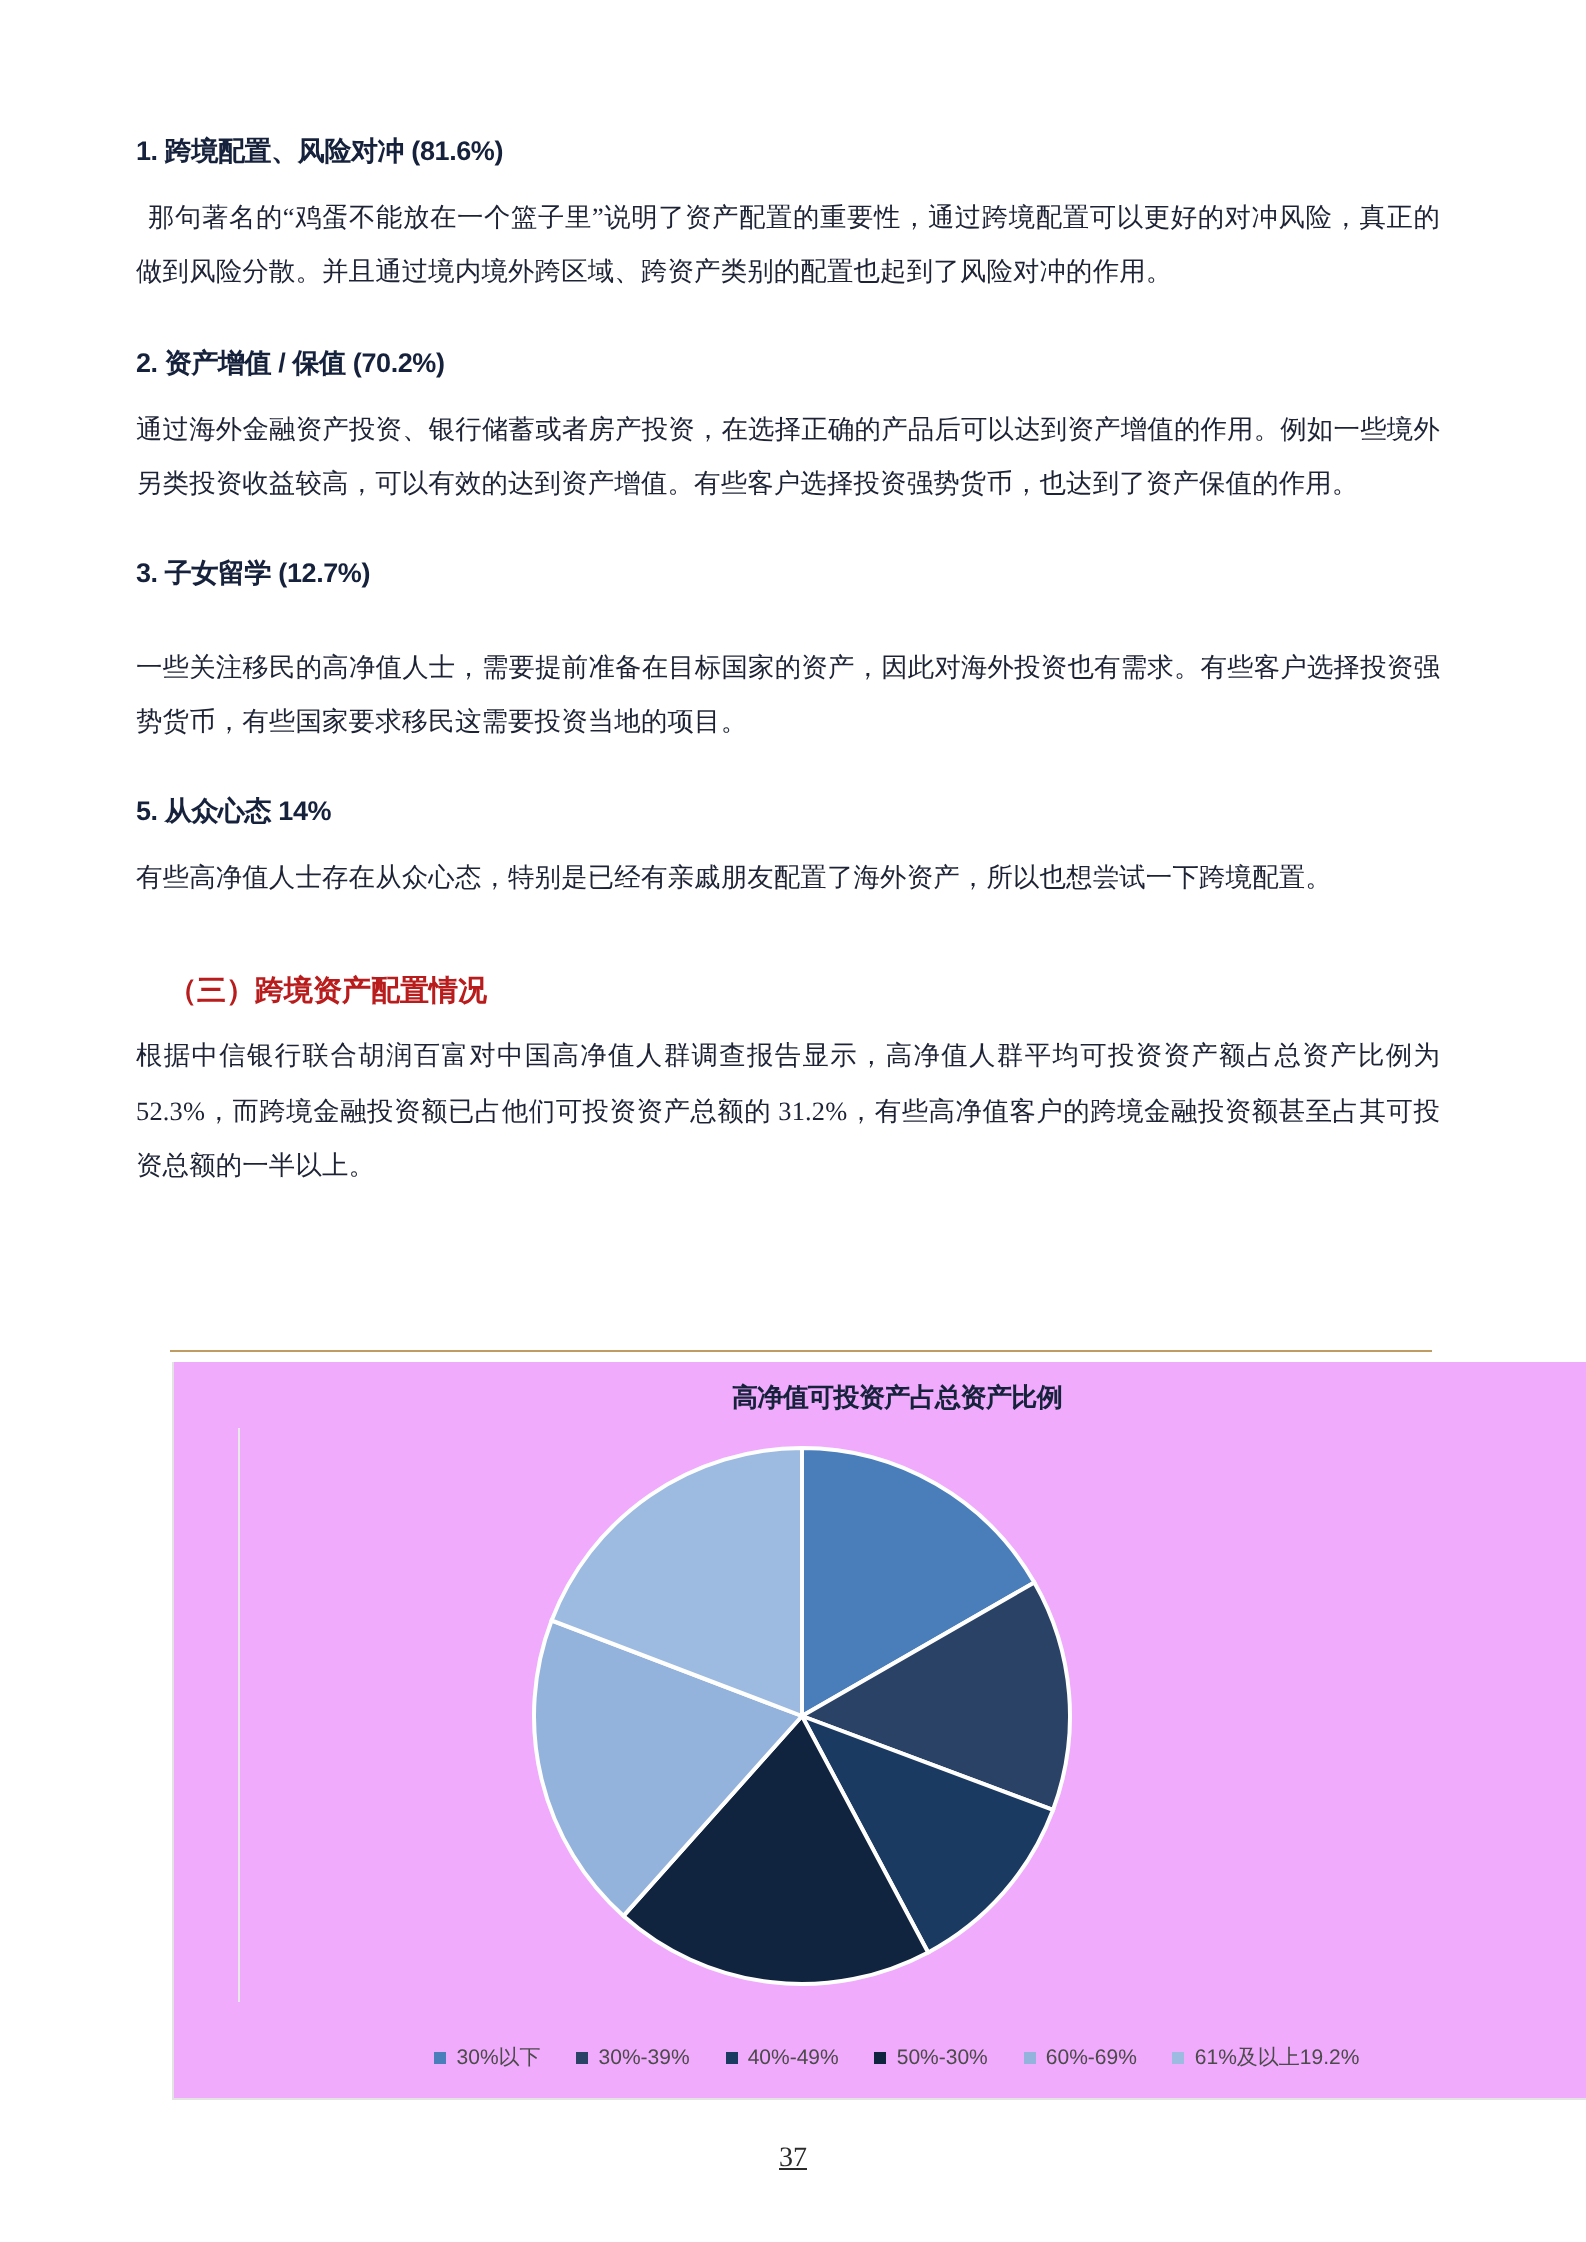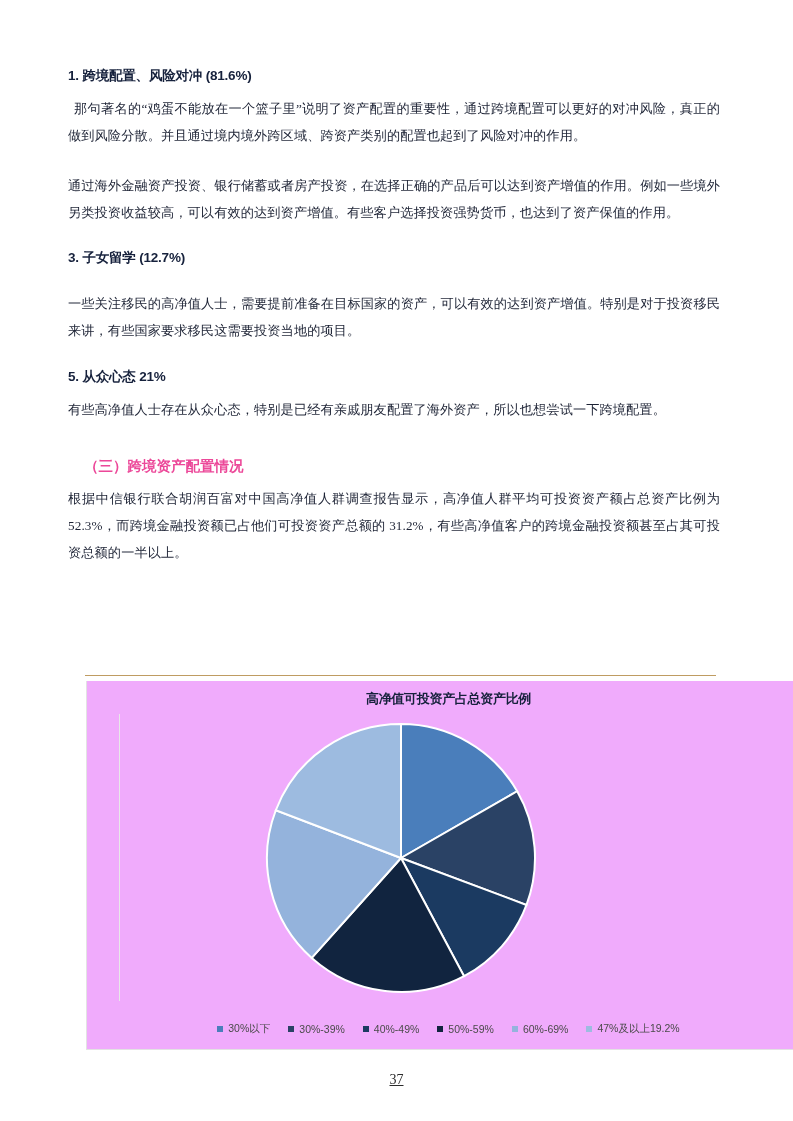--- a/index.html
+++ b/index.html
@@ -57,21 +57,21 @@
     text-justify: inter-ideograph;
     letter-spacing: 0.1px;
   }
 
   p.indent-lead { text-indent: 6px; }
 
   h3.subsection-heading {
     font-family: "Liberation Sans", "DejaVu Sans", sans-serif;
     font-size: 14.5px;
     font-weight: bold;
-    color: #ec4899;
+    color: #b91c1c;
     margin: 0;
     padding: 0;
     letter-spacing: 0px;
   }
 
   .subsection-block {
     margin-top: 34px;
     padding-left: 16px;
   }
   .subsection-block p.body-text { padding-left: 0; margin-left: -16px; }
@@ -178,33 +178,34 @@
 <div class="page">
 
   <div class="content">
 
     <div class="heading-block">
       <h3 class="section-heading">1. 跨境配置、风险对冲 (81.6%)</h3>
       <p class="body-text indent-lead">那句著名的“鸡蛋不能放在一个篮子里”说明了资产配置的重要性，通过跨境配置可以更好的对冲风险，真正的做到风险分散。并且通过境内境外跨区域、跨资产类别的配置也起到了风险对冲的作用。</p>
     </div>
 
     <div class="heading-block">
+      <h3 class="section-heading">2. 资产增值 / 保值 (70.2%)</h3>
       <p class="body-text">通过海外金融资产投资、银行储蓄或者房产投资，在选择正确的产品后可以达到资产增值的作用。例如一些境外另类投资收益较高，可以有效的达到资产增值。有些客户选择投资强势货币，也达到了资产保值的作用。</p>
     </div>
 
     <div class="heading-block">
       <h3 class="section-heading">3. 子女留学 (12.7%)</h3>
     </div>
 
     <div class="heading-block">
-      <p class="body-text">一些关注移民的高净值人士，需要提前准备在目标国家的资产，可以有效的达到资产增值。特别是对于投资移民来讲，有些国家要求移民这需要投资当地的项目。</p>
-    </div>
-
-    <div class="heading-block">
-      <h3 class="section-heading">5. 从众心态 21%</h3>
+      <p class="body-text">一些关注移民的高净值人士，需要提前准备在目标国家的资产，因此对海外投资也有需求。有些客户选择投资强势货币，有些国家要求移民这需要投资当地的项目。</p>
+    </div>
+
+    <div class="heading-block">
+      <h3 class="section-heading">5. 从众心态 14%</h3>
       <p class="body-text">有些高净值人士存在从众心态，特别是已经有亲戚朋友配置了海外资产，所以也想尝试一下跨境配置。</p>
     </div>
 
     <div class="subsection-block">
       <h3 class="subsection-heading">（三）跨境资产配置情况</h3>
       <p class="body-text">根据中信银行联合胡润百富对中国高净值人群调查报告显示，高净值人群平均可投资资产额占总资产比例为 52.3%，而跨境金融投资额已占他们可投资资产总额的 31.2%，有些高净值客户的跨境金融投资额甚至占其可投资总额的一半以上。</p>
     </div>
 
   </div>
 
@@ -236,28 +237,28 @@
         <div class="legend-item">
           <span class="legend-swatch" style="background: rgb(42, 66, 101);"></span>
           <span>30%-39%</span>
         </div>
         <div class="legend-item">
           <span class="legend-swatch" style="background: rgb(27, 58, 97);"></span>
           <span>40%-49%</span>
         </div>
         <div class="legend-item">
           <span class="legend-swatch" style="background: rgb(17, 36, 63);"></span>
-          <span>50%-59%</span>
+          <span>50%-30%</span>
         </div>
         <div class="legend-item">
           <span class="legend-swatch" style="background: rgb(148, 179, 220);"></span>
           <span>60%-69%</span>
         </div>
         <div class="legend-item">
           <span class="legend-swatch" style="background: rgb(157, 187, 224);"></span>
-          <span>47%及以上19.2%</span>
+          <span>61%及以上19.2%</span>
         </div>
       </div>
   </div>
 
   <div class="page-number">37</div>
 
 </div>
 
 </body></html>

